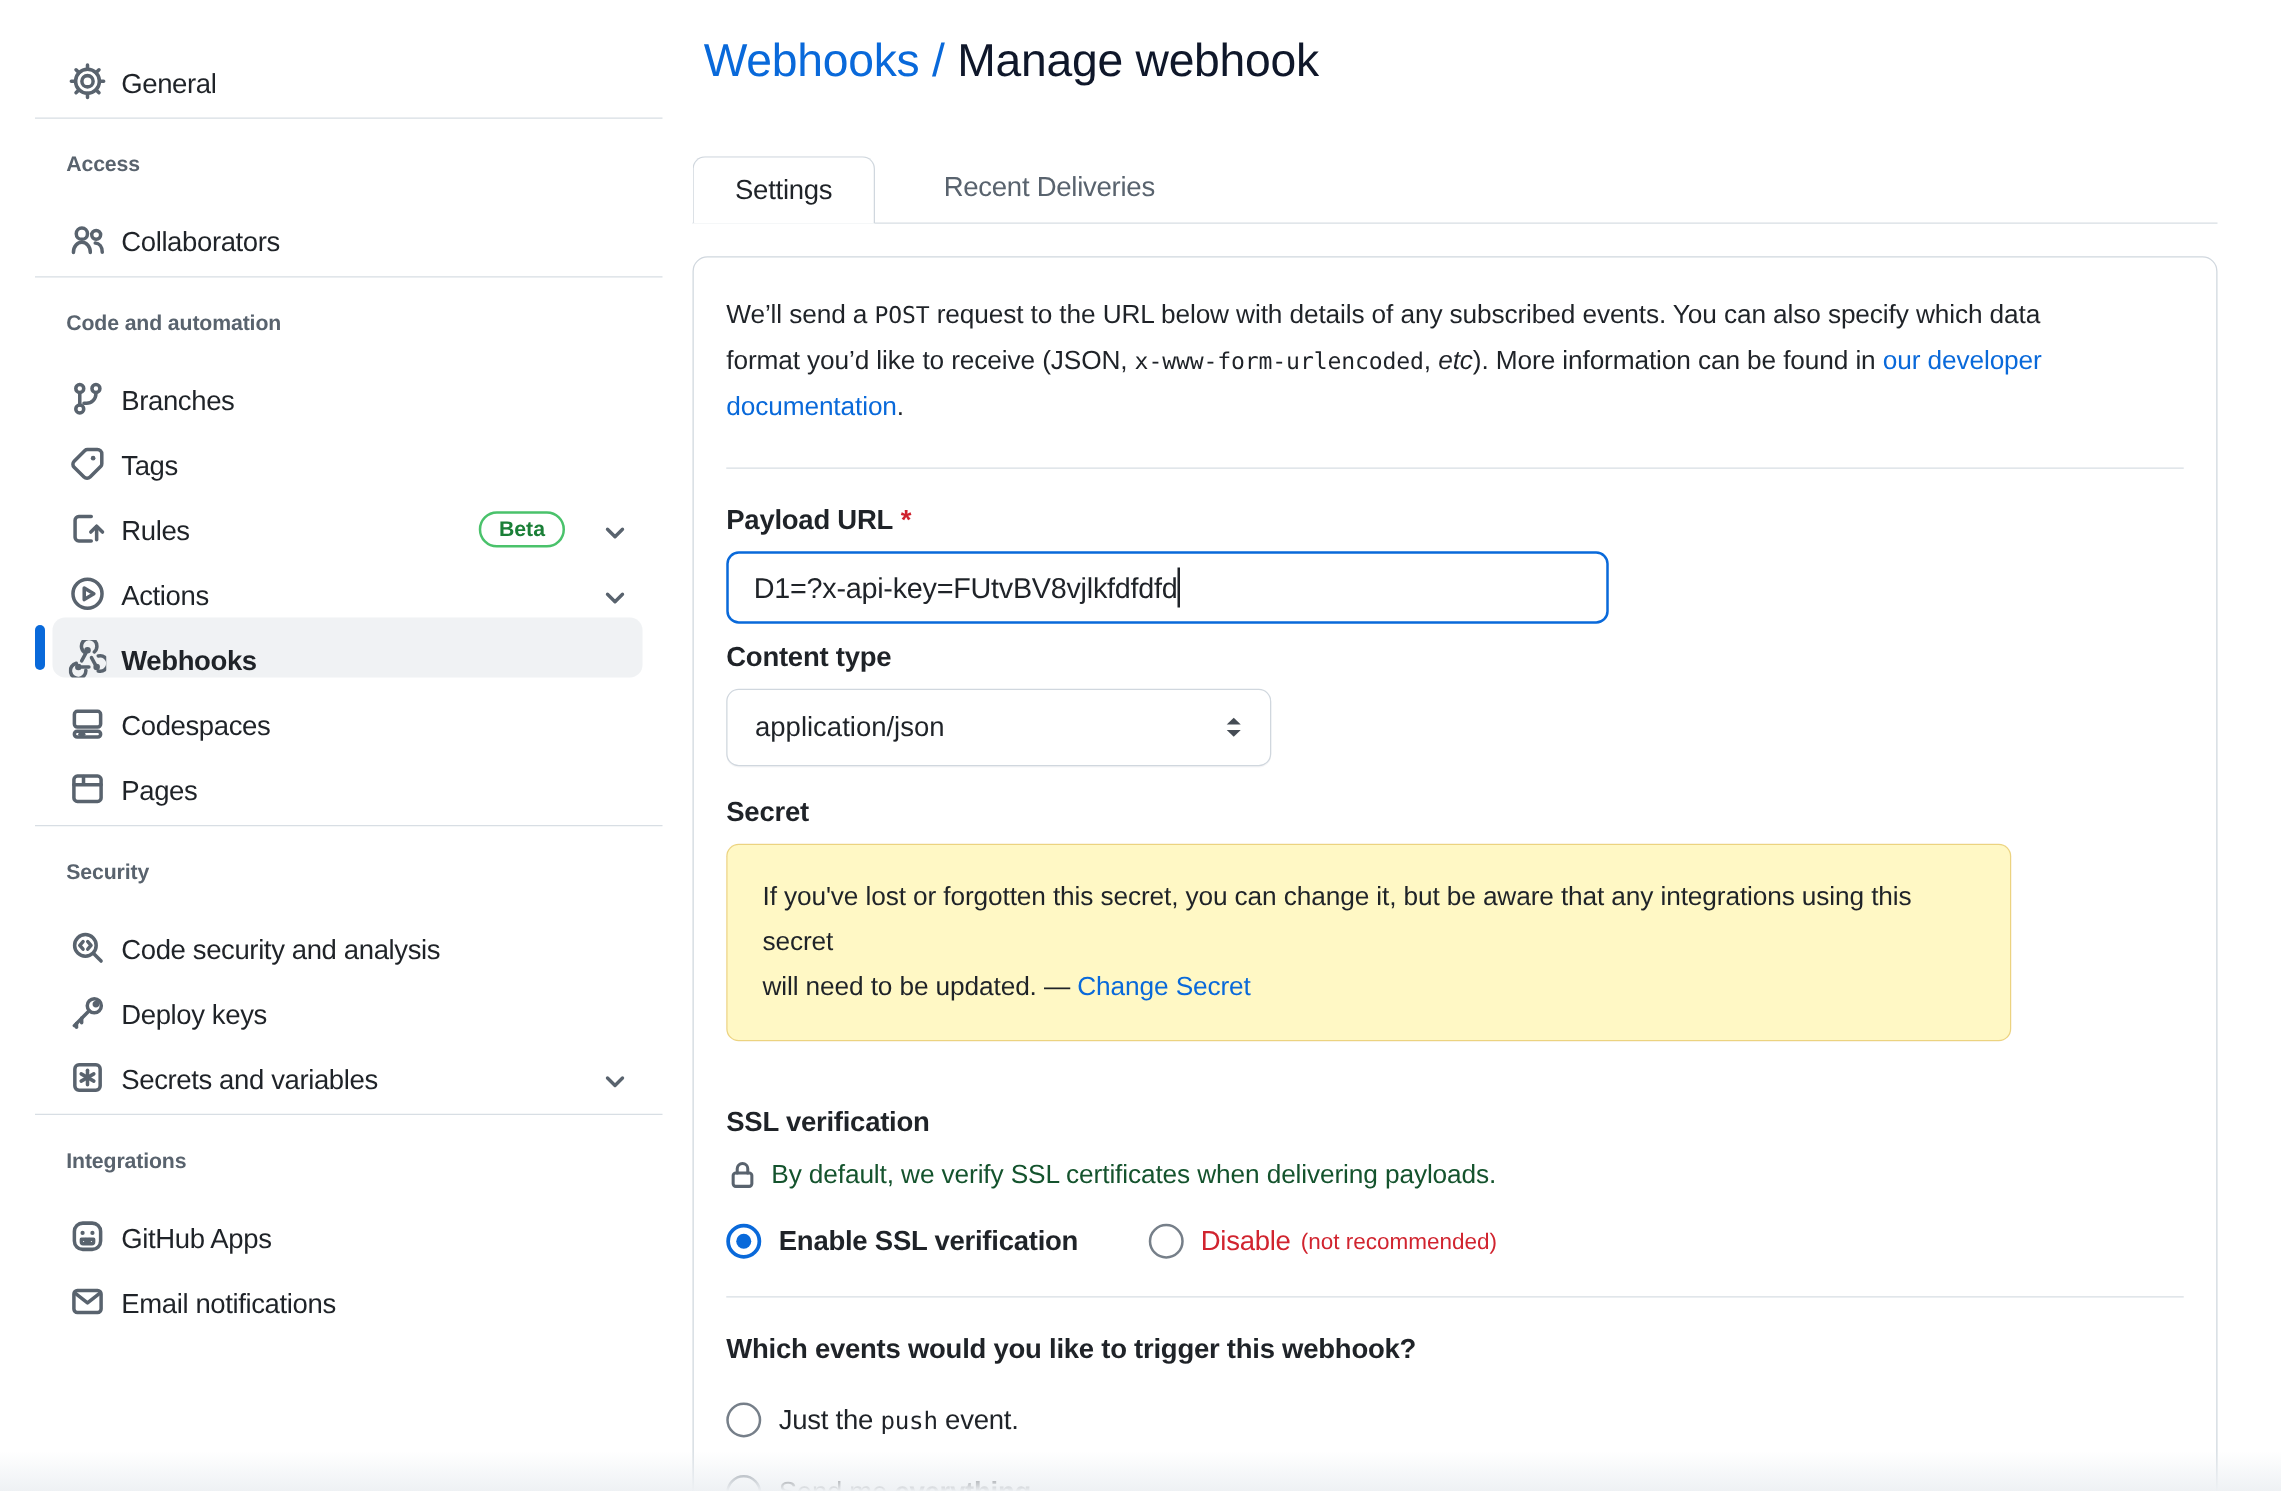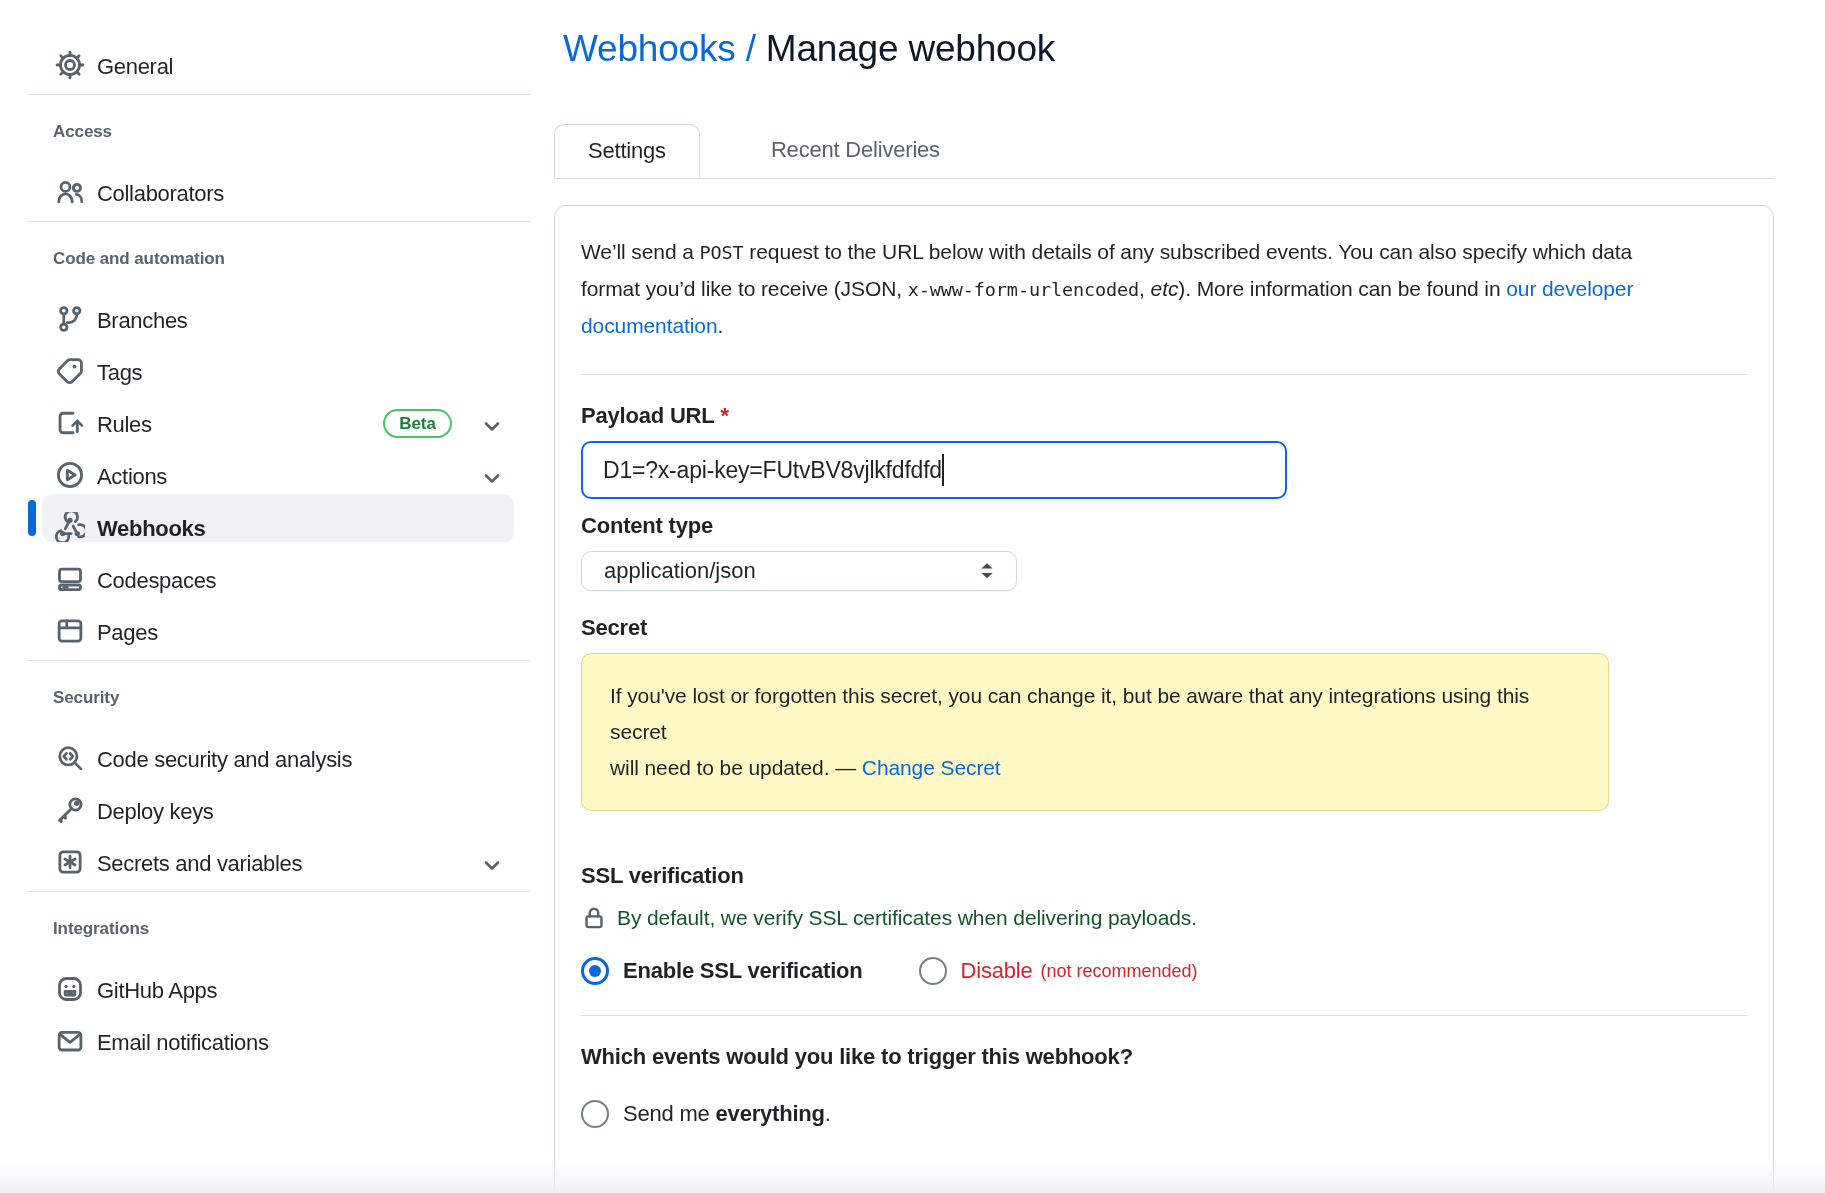--- a/index.html
+++ b/index.html
@@ -32,21 +32,21 @@
   .chev { width: 24px; height: 24px; flex: none; fill: none; stroke: #59636e;
     stroke-width: 1.8; stroke-linecap: round; stroke-linejoin: round; margin-left: 14px; }
   .side-row .chev-wrap { margin-left: auto; display: flex; align-items: center; }
 
   
   .main { position: absolute; left: 554px; top: 0; width: 1220px; }
   .page-title { margin: 28px 0 0 9px; font-size: 37px; font-weight: 400; letter-spacing: -0.2px; }
   .page-title a { color: #0969da; text-decoration: none; }
   .page-title .rest { color: #0f172a; }
 
-  .tabnav { display: flex; align-items: flex-start; margin-top: 54px; border-bottom: 1px solid #d8dee4; gap: 16px; }
+  .tabnav { display: flex; align-items: center; margin-top: 54px; border-bottom: 1px solid #d8dee4; }
   .tab { height: 54px; line-height: 52px; padding: 0 33px; font-size: 22px; letter-spacing: -0.2px;
     color: #59636e; cursor: pointer; }
   .tab.active { background: #fff; border: 1px solid #d0d7de; border-bottom: 1px solid #fff;
     border-radius: 10px 10px 0 0; margin-bottom: -1px; color: #1f2328; font-weight: 500; }
   .tab.plain { margin-left: 22px; }
 
   .panel { margin-top: 26px; border: 1px solid #d0d7de; border-radius: 12px;
     padding: 28px 26px 90px 26px; min-height: 1000px; }
 
   .intro { font-size: 21px; line-height: 36px; letter-spacing: -0.1px; }
@@ -57,21 +57,21 @@
   .field-label { margin-top: 28px; font-size: 22px; font-weight: 700; letter-spacing: -0.2px; }
   .req { color: #cf222e; font-weight: 700; margin-left: 6px; }
 
   .url-input { margin-top: 12px; width: 706px; height: 58px; border: 2px solid #0969da;
     border-radius: 10px; display: flex; align-items: center; padding: 0 20px;
     font-size: 23px; letter-spacing: -0.2px; color: #1f2328; white-space: nowrap; overflow: hidden;
     cursor: text; background: #fff; }
   .caret { width: 2px; height: 32px; background: #1f2328; flex: none; animation: blink 1.1s steps(1) infinite; }
   @keyframes blink { 50% { opacity: 0; } }
 
-  .select { margin-top: 12px; width: 436px; height: 40px; border: 1px solid #d0d7de;
+  .select { margin-top: 12px; width: 436px; height: 62px; border: 1px solid #d0d7de;
     border-radius: 10px; display: flex; align-items: center; padding: 0 18px 0 22px;
     font-size: 22px; cursor: pointer; background: #fff; box-shadow: 0 1px 0 rgba(31,35,40,0.04); }
   .select .sort { margin-left: auto; width: 22px; height: 26px; }
   .select .sort path { fill: #454c54; }
 
   .flash-warn { margin-top: 12px; width: 1028px; background: #fff8c5;
     border: 1px solid rgba(212,167,44,0.45); border-radius: 10px; padding: 24px 28px;
     font-size: 21px; line-height: 36px; letter-spacing: -0.1px; }
 
   .ssl-head { margin-top: 52px; font-size: 22px; font-weight: 700; letter-spacing: -0.2px; }
@@ -352,20 +352,24 @@
         <div class="radio" role="radio" aria-checked="false"></div>
         <span class="radio-lbl danger">Disable</span>
         <span class="danger danger-note">(not recommended)</span>
       </span>
     </div>
 
     <hr class="rule">
 
     <div class="events-q">Which events would you like to trigger this webhook?</div>
 
+    <div class="event-opt">
+      <div class="radio" role="radio" aria-checked="false"></div>
+      <span class="radio-lbl"><span>Just the </span><span class="mono">push</span><span> event.</span></span>
+    </div>
 
     <div class="event-opt">
       <div class="radio" role="radio" aria-checked="false"></div>
       <span class="radio-lbl"><span>Send me </span><b>everything</b><span>.</span></span>
     </div>
 
   </section>
 </main>
 
 <div class="bottom-fade"></div>

